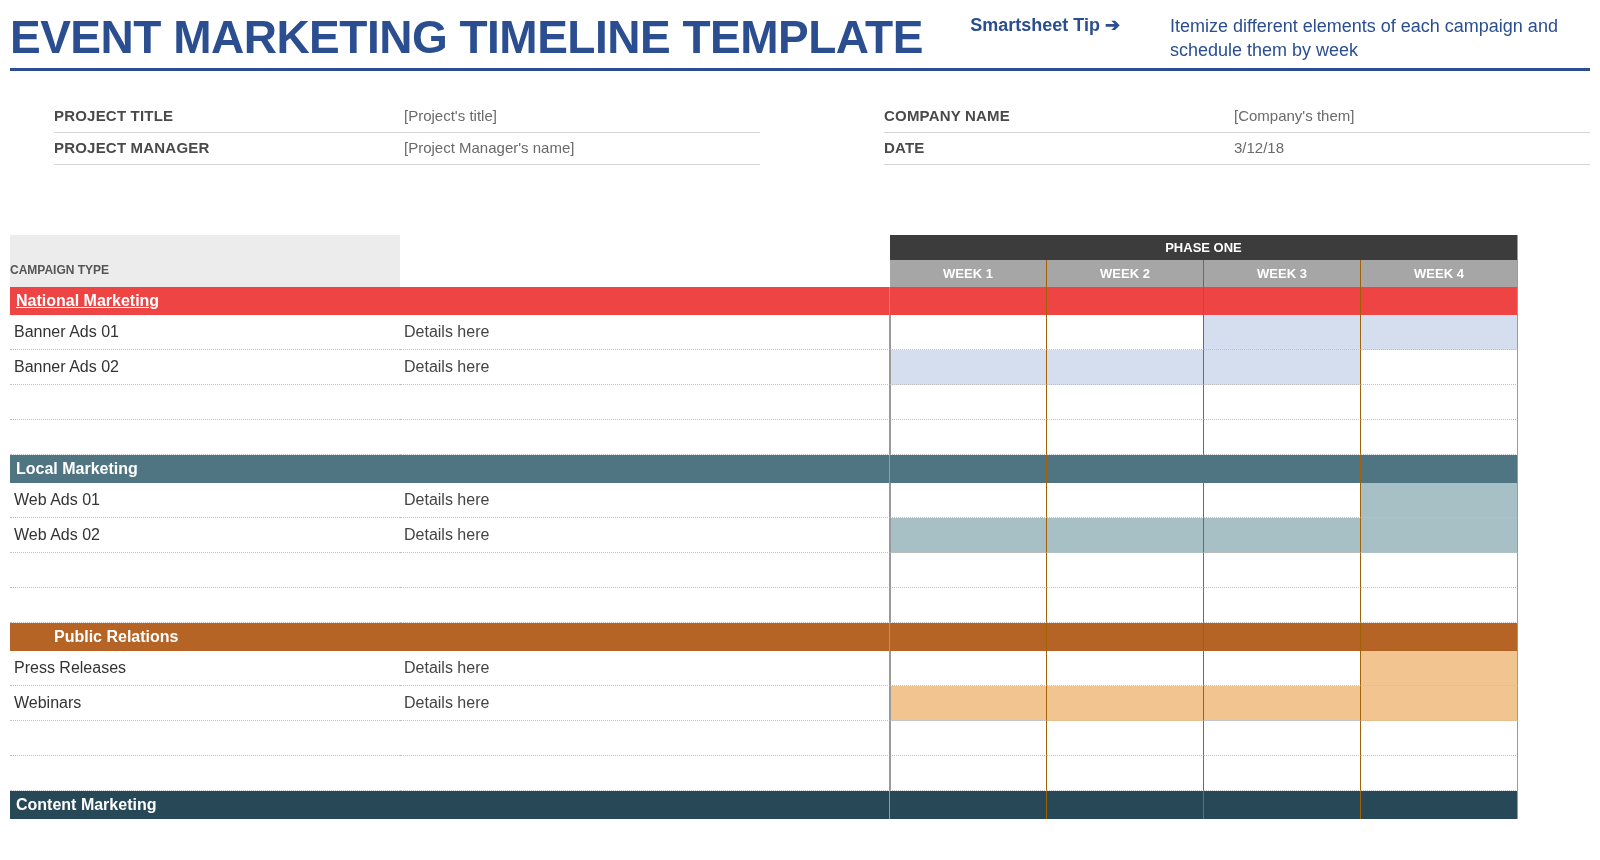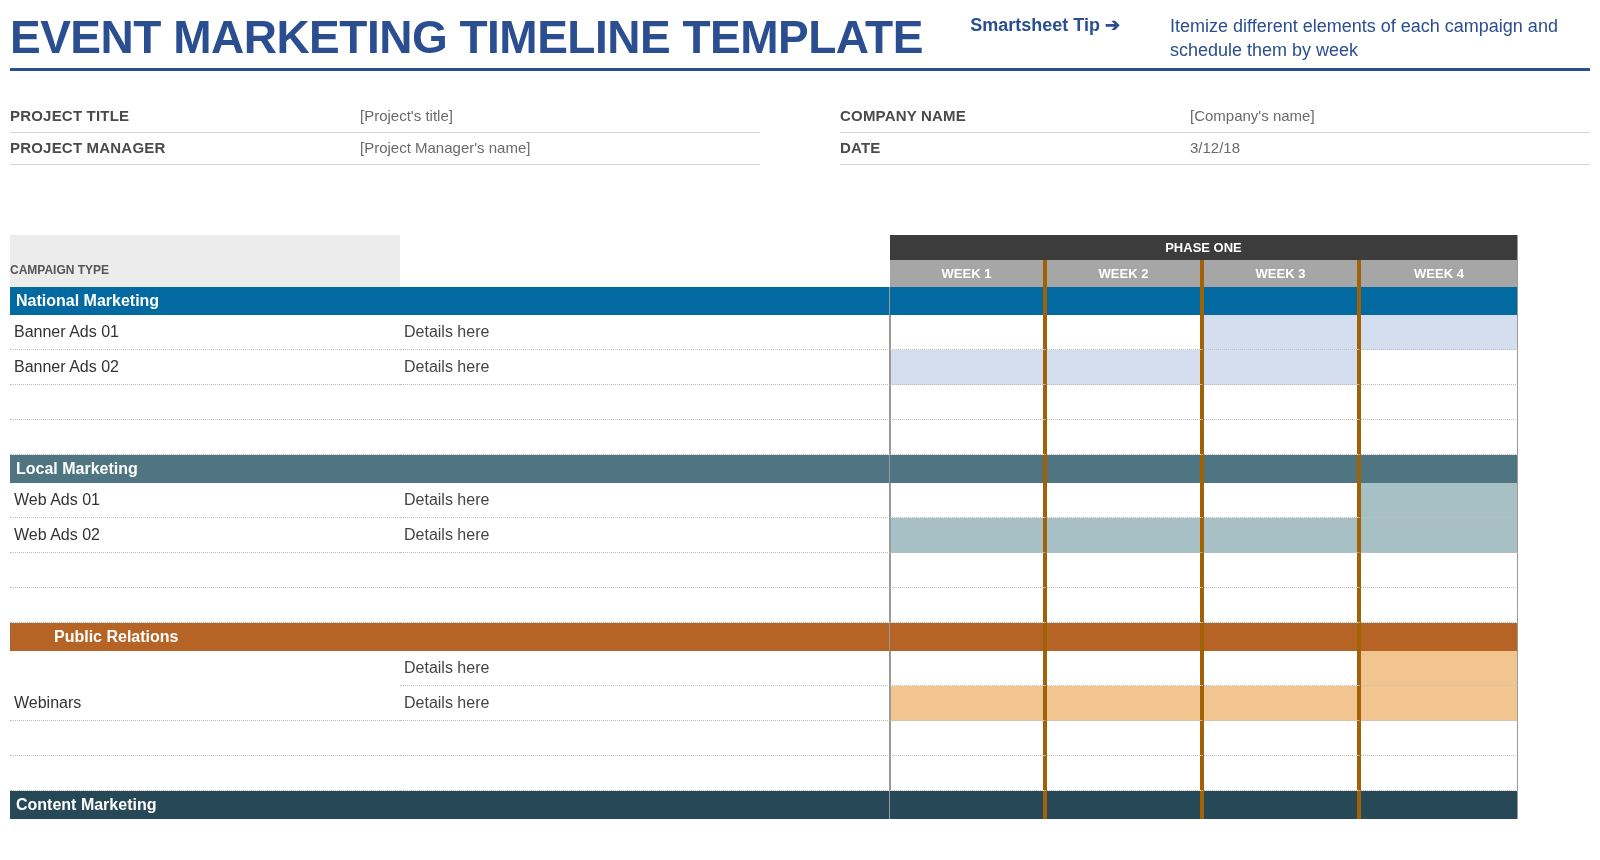--- a/index.html
+++ b/index.html
@@ -45,21 +45,21 @@
     max-width: 420px;
     font-size: 18px;
     line-height: 1.35;
   }
 
   .meta {
     display: flex;
     gap: 80px;
     margin-bottom: 70px;
   }
-  .meta-left, .meta-right { width: 50%; }
+  .meta-left, .meta-right { width: 50%; margin-left: 44px; }
   .meta-row {
     display: flex;
     padding: 6px 0 8px 0;
     border-bottom: 1px solid #d6d6d6;
   }
   .meta-label {
     width: 350px;
     font-size: 15px;
     font-weight: 700;
     color: #4a4a4a;
@@ -72,21 +72,21 @@
 
   
   .tl {
     display: grid;
     grid-template-columns: 390px 490px repeat(4, 157px);
     position: relative;
   }
   .tl > div {
     position: relative;
   }
-  .colborder-right { border-right: 4px solid #a16207; }
+  .colborder-right { border-right: 1px solid #a16207; }
   .colborder-right-dark { border-right: 1px solid #9a9a9a; }
   .rowline { border-bottom: 1px dotted #bfbfbf; }
 
   
   .hdr-left {
     background: #ececec;
     font-size: 12px;
     font-weight: 700;
     color: #555;
     padding: 24px 0 10px 0;
@@ -109,21 +109,21 @@
     text-align: center;
     padding: 6px 0;
   }
 
   .cat-row {
     color: #fff;
     font-weight: 600;
     font-size: 16px;
     padding: 5px 6px;
   }
-  .bg-national { background: #0369a1; }
+  .bg-national { background: #ef4444; text-decoration: underline; }
   .bg-local    { background: #4f7583; }
   .bg-pr       { background: #b66426; padding-left: 44px; }
   .bg-content  { background: #274856; }
 
   .data-row {
     height: 35px;
     display: flex;
     align-items: center;
     padding-left: 4px;
     font-size: 16px;
@@ -161,21 +161,21 @@
         <div class="meta-val">[Project's title]</div>
       </div>
       <div class="meta-row">
         <div class="meta-label">PROJECT MANAGER</div>
         <div class="meta-val">[Project Manager's name]</div>
       </div>
     </div>
     <div class="meta-right">
       <div class="meta-row">
         <div class="meta-label">COMPANY NAME</div>
-        <div class="meta-val">[Company's name]</div>
+        <div class="meta-val">[Company's them]</div>
       </div>
       <div class="meta-row">
         <div class="meta-label">DATE</div>
         <div class="meta-val">3/12/18</div>
       </div>
     </div>
   </div>
 
   <div class="tl" id="timeline">
       <div class="hdr-left" style="grid-area: 1 / 1 / 3 / 2;">CAMPAIGN TYPE</div>
@@ -240,20 +240,21 @@
       <div class="data-row info rowline colborder-right-dark" style="grid-area: 12 / 2 / 13 / 3;"></div>
       <div class="weekcell rowline colborder-right first-week" style="grid-area: 12 / 3 / 13 / 4;"></div>
       <div class="weekcell rowline colborder-right" style="grid-area: 12 / 4 / 13 / 5;"></div>
       <div class="weekcell rowline colborder-right" style="grid-area: 12 / 5 / 13 / 6;"></div>
       <div class="weekcell rowline colborder-right-dark" style="grid-area: 12 / 6 / 13 / 7;"></div>
       <div class="cat-row bg-pr colborder-right-dark" style="grid-area: 13 / 1 / 14 / 3;">Public Relations</div>
       <div class="cat-row bg-pr colborder-right" style="grid-area: 13 / 3 / 14 / 4;"></div>
       <div class="cat-row bg-pr colborder-right" style="grid-area: 13 / 4 / 14 / 5;"></div>
       <div class="cat-row bg-pr colborder-right" style="grid-area: 13 / 5 / 14 / 6;"></div>
       <div class="cat-row bg-pr colborder-right-dark" style="grid-area: 13 / 6 / 14 / 7;"></div>
+      <div class="data-row rowline" style="grid-area: 14 / 1 / 15 / 2;">Press Releases</div>
       <div class="data-row info rowline colborder-right-dark" style="grid-area: 14 / 2 / 15 / 3;">Details here</div>
       <div class="weekcell rowline colborder-right first-week" style="grid-area: 14 / 3 / 15 / 4;"></div>
       <div class="weekcell rowline colborder-right" style="grid-area: 14 / 4 / 15 / 5;"></div>
       <div class="weekcell rowline colborder-right" style="grid-area: 14 / 5 / 15 / 6;"></div>
       <div class="weekcell rowline colborder-right-dark fill-pr" style="grid-area: 14 / 6 / 15 / 7;"></div>
       <div class="data-row rowline" style="grid-area: 15 / 1 / 16 / 2;">Webinars</div>
       <div class="data-row info rowline colborder-right-dark" style="grid-area: 15 / 2 / 16 / 3;">Details here</div>
       <div class="weekcell rowline colborder-right first-week fill-pr" style="grid-area: 15 / 3 / 16 / 4;"></div>
       <div class="weekcell rowline colborder-right fill-pr" style="grid-area: 15 / 4 / 16 / 5;"></div>
       <div class="weekcell rowline colborder-right fill-pr" style="grid-area: 15 / 5 / 16 / 6;"></div>

